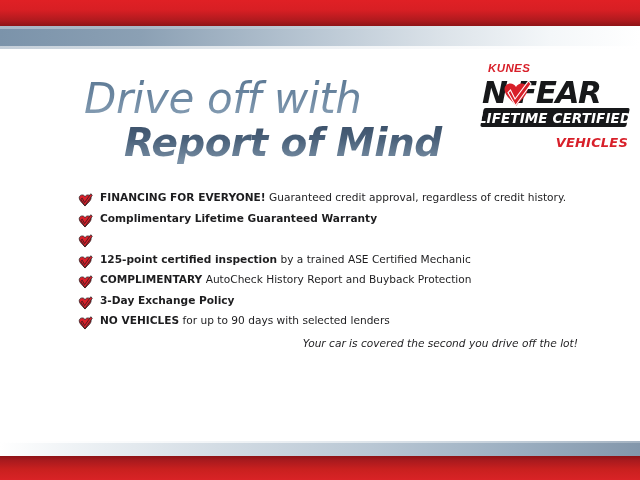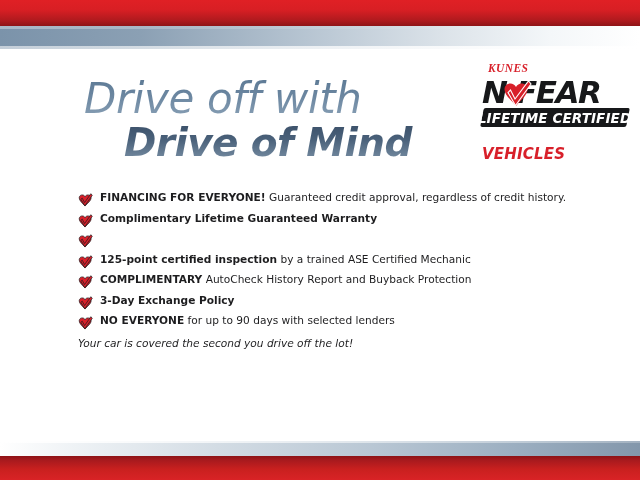--- a/index.html
+++ b/index.html
@@ -106,21 +106,21 @@
   }
 
   
   .logo {
     position: absolute;
     left: 482px;
     top: 63px;
     width: 150px;
   }
   .logo-kunes {
-    font-family: Liberation Serif, serif;
+    font-family: Liberation Sans, sans-serif;
     font-size: 11.5px;
     font-weight: bold;
     font-style: italic;
     color: #d8202a;
     letter-spacing: 0.4px;
     margin-left: 6px;
     line-height: 1;
   }
   .logo-nofear {
     position: relative;
@@ -159,28 +159,28 @@
     transform: skewX(11deg);
     font-family: "DejaVu Sans", sans-serif;
     font-size: 13.5px;
     font-weight: bold;
     font-style: italic;
     color: #ffffff;
     letter-spacing: 0.1px;
     white-space: nowrap;
   }
   .logo-vehicles {
-    text-align: left;
-    font-family: "DejaVu Sans", sans-serif;
-    font-size: 15px;
+    text-align: right;
+    font-family: "DejaVu Sans", sans-serif;
+    font-size: 13px;
     font-weight: bold;
     font-style: italic;
     color: #d8202a;
     letter-spacing: 0.2px;
-    margin-top: 20px;
+    margin-top: 9px;
     padding-right: 4px;
     line-height: 1;
   }
 
   
   .benefits {
     position: absolute;
     left: 78px;
     top: 191px;
     width: 500px;
@@ -205,40 +205,42 @@
   }
   .benefit-text .b {
     font-weight: bold;
   }
   .benefit-sub {
     font-family: "DejaVu Sans", sans-serif;
     font-size: 10.6px;
     font-style: italic;
     color: #1d1d1f;
     line-height: 1.35;
+    margin-left: 22px;
     margin-top: 1px;
+    text-align: right;
   }
   .benefit-block {
     display: flex;
     flex-direction: column;
   }
 </style>
 </head>
 <body>
 
 <div class="page">
 
   <div class="band-red-top"></div>
   <div class="band-silver-top"></div>
   <div class="band-silver-top-hi"></div>
   <div class="band-silver-top-lo"></div>
 
   <div class="headline">
     <div class="headline-line1">Drive off with</div>
-    <div class="headline-line2">Drive of Mind</div>
+    <div class="headline-line2">Report of Mind</div>
   </div>
 
   <div class="logo">
     <div class="logo-kunes">KUNES</div>
     <div class="logo-nofear">
       <div class="logo-nofear-text">N FEAR</div>
       <span class="logo-heart">
         <svg viewBox="0 0 64 64" width="32" height="32" aria-hidden="true">
           <path d="M32 20 C27 9, 9 11, 9 25 C9 37, 24 47, 32 58 C40 47, 55 37, 55 25 C55 11, 37 9, 32 20 Z" fill="#d8202a"></path>
           <path d="M21 26 L30 44 L57 8 L62 14 L31 57 L16 31 Z" fill="#d8202a"></path>
@@ -327,21 +329,21 @@
     </div>
 
     <div class="benefit-block">
       <div class="benefit-row">
         <span class="benefit-check">
           <svg viewBox="0 0 64 60" width="15" height="14" aria-hidden="true">
             <path d="M30 16 C25 4, 5 6, 5 21 C5 33, 20 44, 30 56 C40 44, 56 33, 56 21 C56 6, 35 4, 30 16 Z" fill="#d8202a" stroke="#1d1d1f" stroke-width="3"></path>
             <path d="M18 22 L28 41 L55 3 L61 10 L29 55 L12 27 Z" fill="#d8202a" stroke="#1d1d1f" stroke-width="3" stroke-linejoin="round"></path>
           </svg>
         </span>
-        <span class="benefit-text"><span class="b">NO EVERYONE</span><span> for up to 90 days with selected lenders</span></span>
+        <span class="benefit-text"><span class="b">NO VEHICLES</span><span> for up to 90 days with selected lenders</span></span>
       </div>
     </div>
 
     <div class="benefit-block">
       <div class="benefit-sub">Your car is covered the second you drive off the lot!</div>
     </div>
 
   </div>
 
   <div class="band-silver-bottom"></div>

